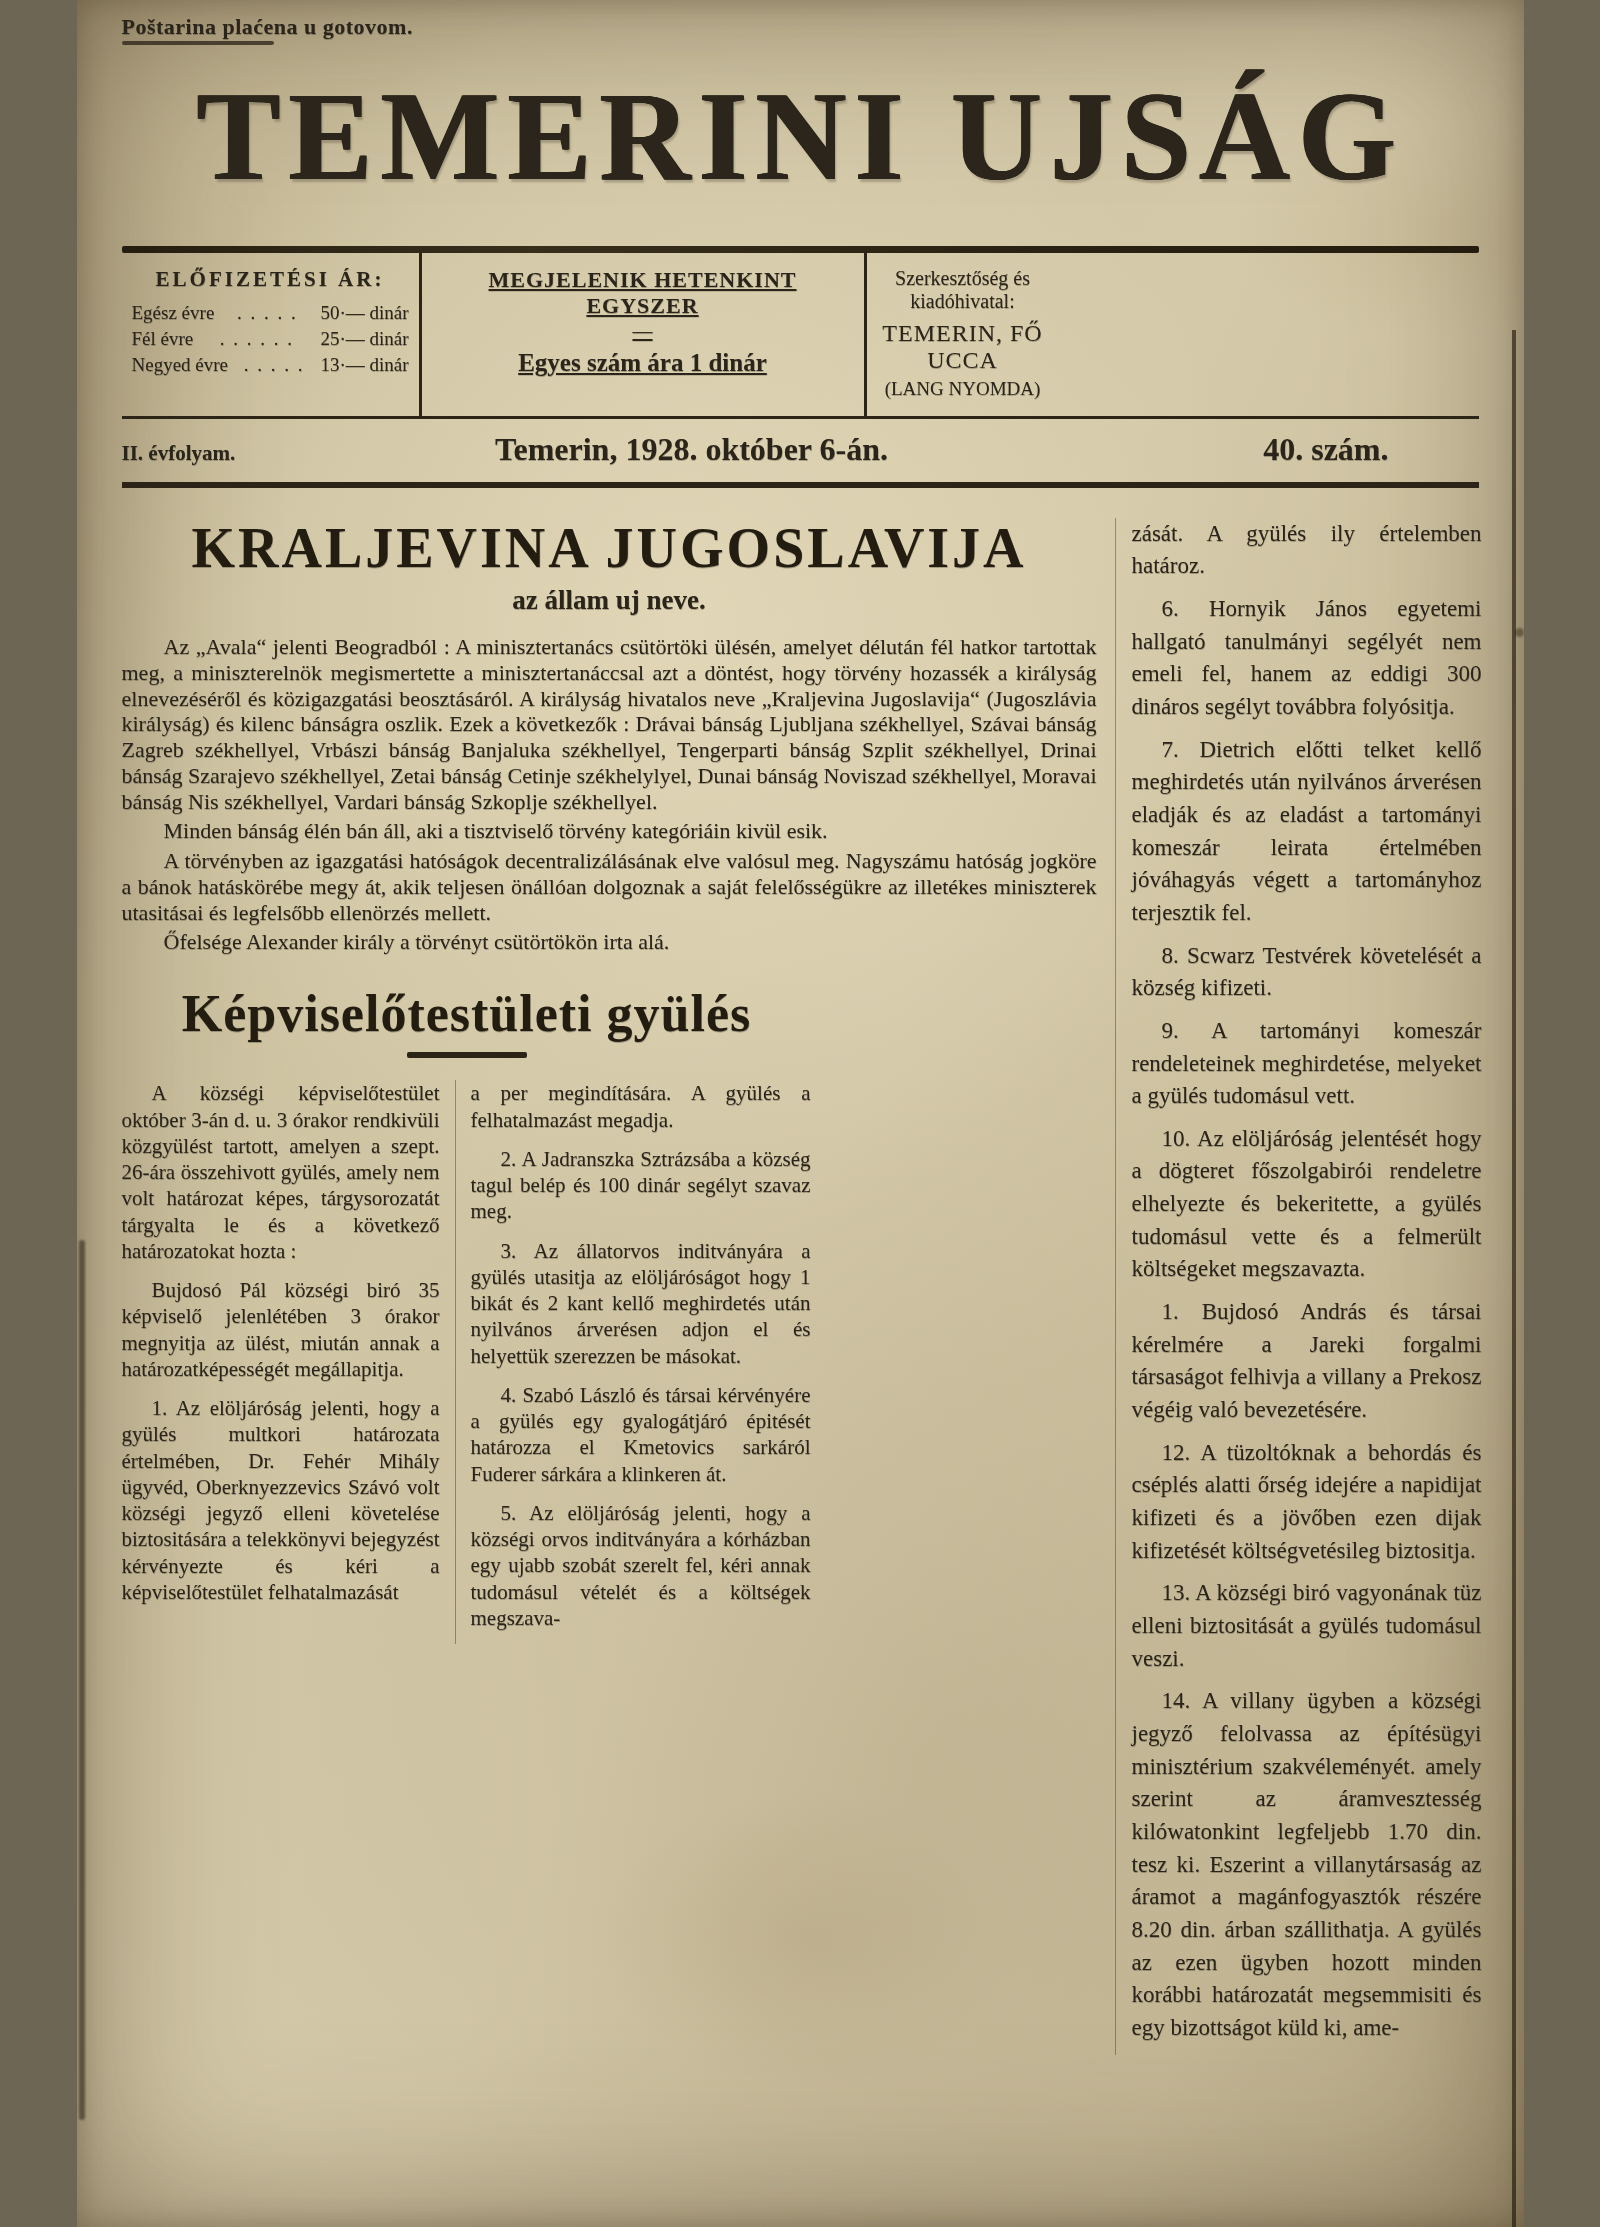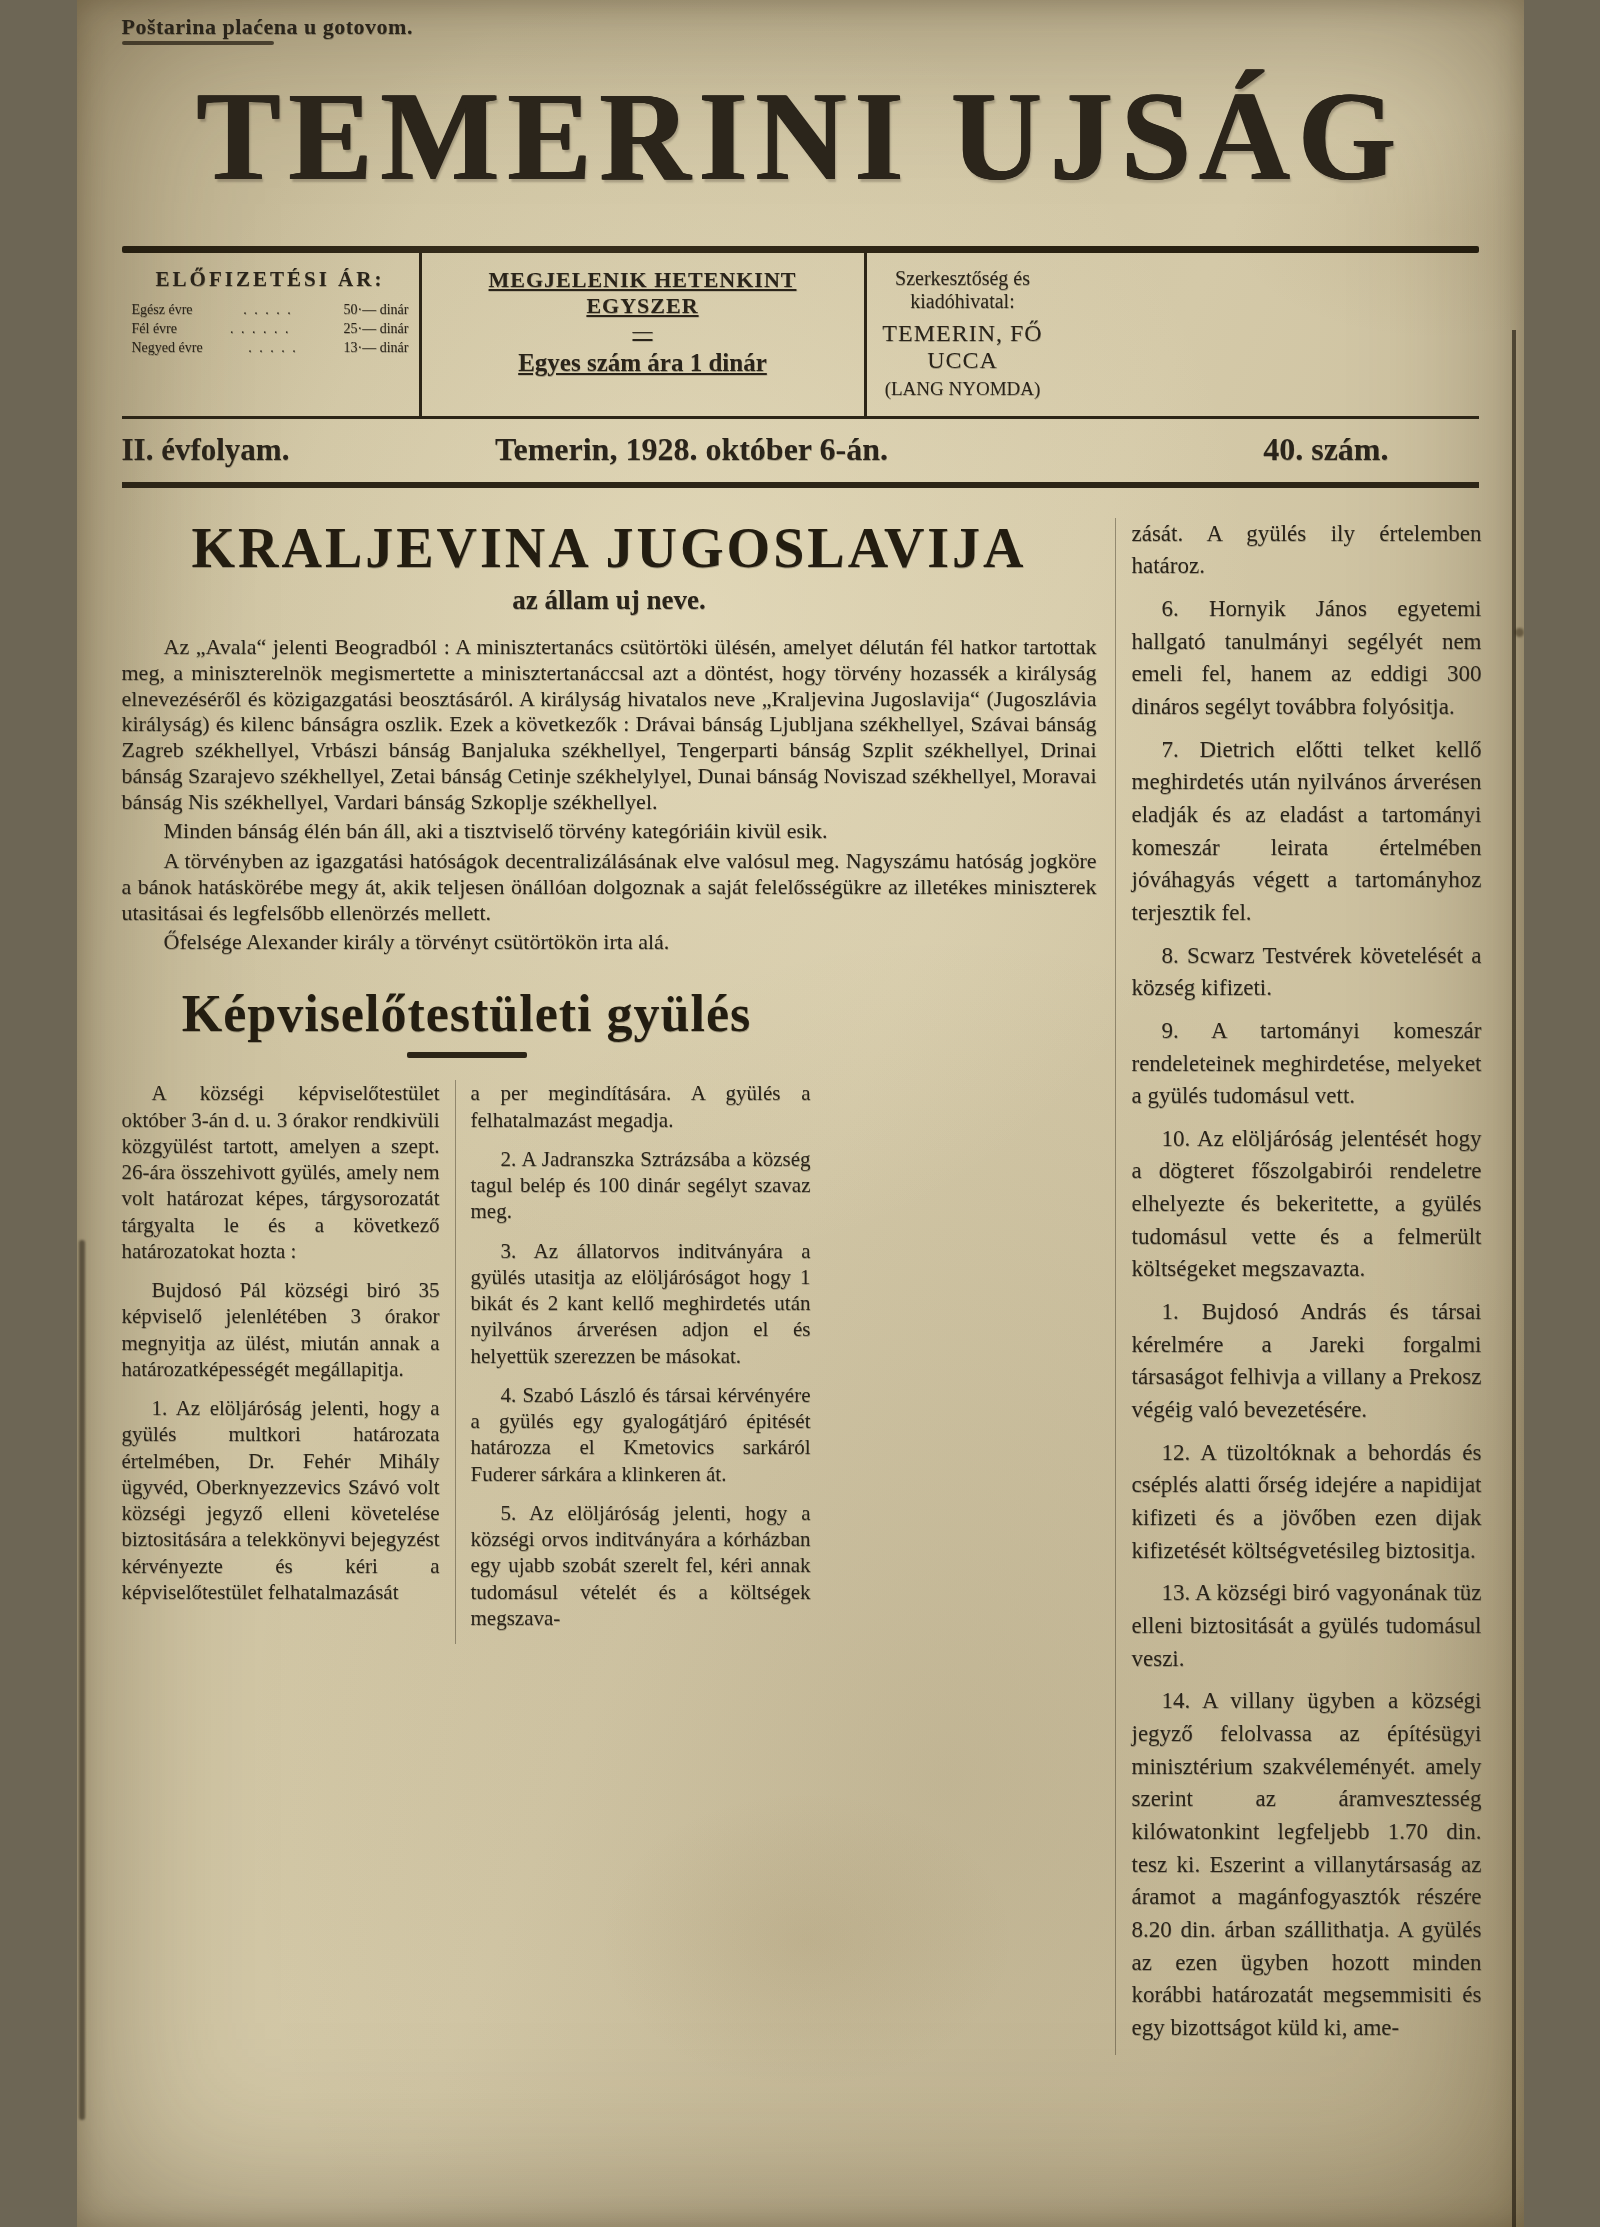--- a/index.html
+++ b/index.html
@@ -54,35 +54,35 @@
   .rule-thick { height: 7px; margin-top: 34px;
     background: linear-gradient(90deg, #251e10, #372e1c 30%, #2a2212 65%, #241d0f); border-radius: 2px; }
 
   .infobar { display: flex; border-bottom: 3px solid #2c2517; }
   .infobar .cell { padding: 14px 10px 16px; }
   .cell.c1 { width: 300px; border-right: 3px solid #2c2517; }
   .cell.c2 { width: 445px; border-right: 3px solid #2c2517; text-align: center; text-decoration: underline; }
   .cell.c3 { flex: 1; padding-right: 430px; text-align: center; }
 
   .sub-title { font-size: 21px; font-weight: bold; letter-spacing: 3px; text-align: center; margin-bottom: 8px; }
-  .sub-row { display: flex; font-size: 14px; line-height: 1.38; }
+  .sub-row { display: flex; font-size: 19px; line-height: 1.38; }
   .sub-row .dots { flex: 1; text-align: center; letter-spacing: 2px; white-space: nowrap; overflow: hidden; }
   .sub-row .price { white-space: nowrap; }
 
   .freq-1 { font-size: 22px; letter-spacing: 1px; font-weight: bold; }
   .freq-dash { font-size: 20px; line-height: 1; margin-top: 2px; }
   .freq-2 { font-size: 25px; font-weight: bold; margin-top: 8px; }
 
   .pub-1 { font-size: 20px; }
   .pub-2 { font-size: 24px; letter-spacing: 1px; margin-top: 7px; }
   .pub-3 { font-size: 19px; margin-top: 4px; }
 
   .dateline { display: grid; grid-template-columns: 260px 620px 1fr; align-items: baseline;
     padding: 12px 0 14px; border-bottom: 6px solid #2c2517; font-weight: bold; }
-  .dateline .vol   { font-size: 31px; }
+  .dateline .vol   { font-size: 21px; }
   .dateline .date  { font-size: 32px; text-align: center; }
   .dateline .issue { font-size: 32px; text-align: right; padding-right: 90px; }
 
   
   .body { display: flex; margin-top: 30px; width: 1360px; align-items: stretch; }
   .main-area { width: 975px; }
   .v-rule { width: 1px; background: rgba(44,37,23,.40); margin: 0 16px 0 18px; }
 
   .a1-headline { font-size: 56px; font-weight: bold; letter-spacing: 3px; text-align: center;
     color: #231d11; line-height: 1.1; }

